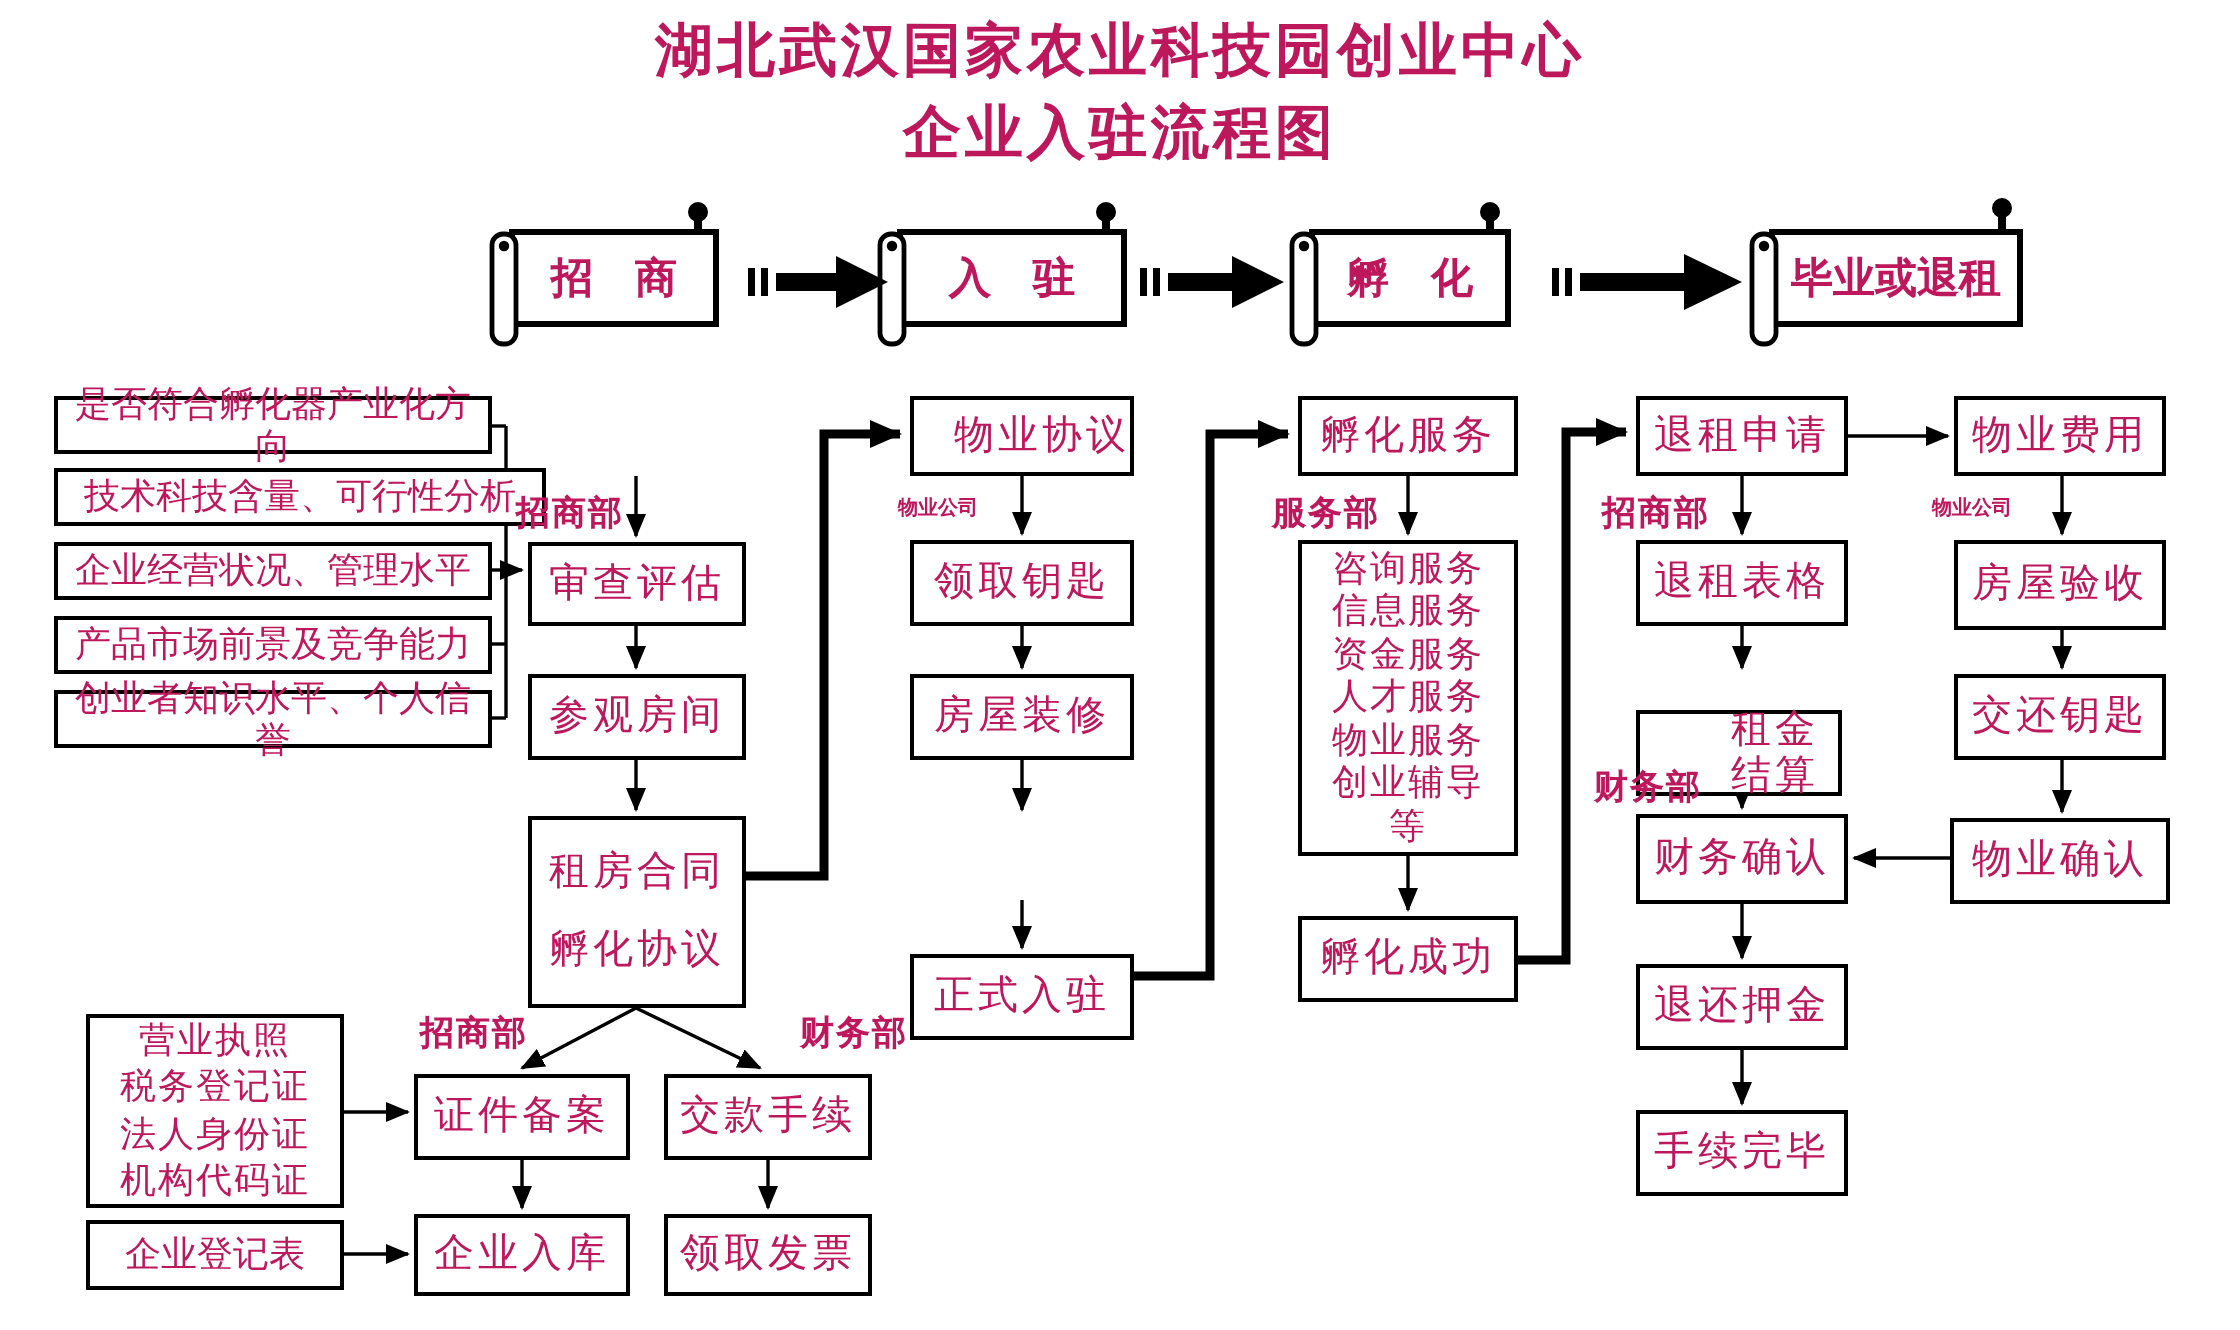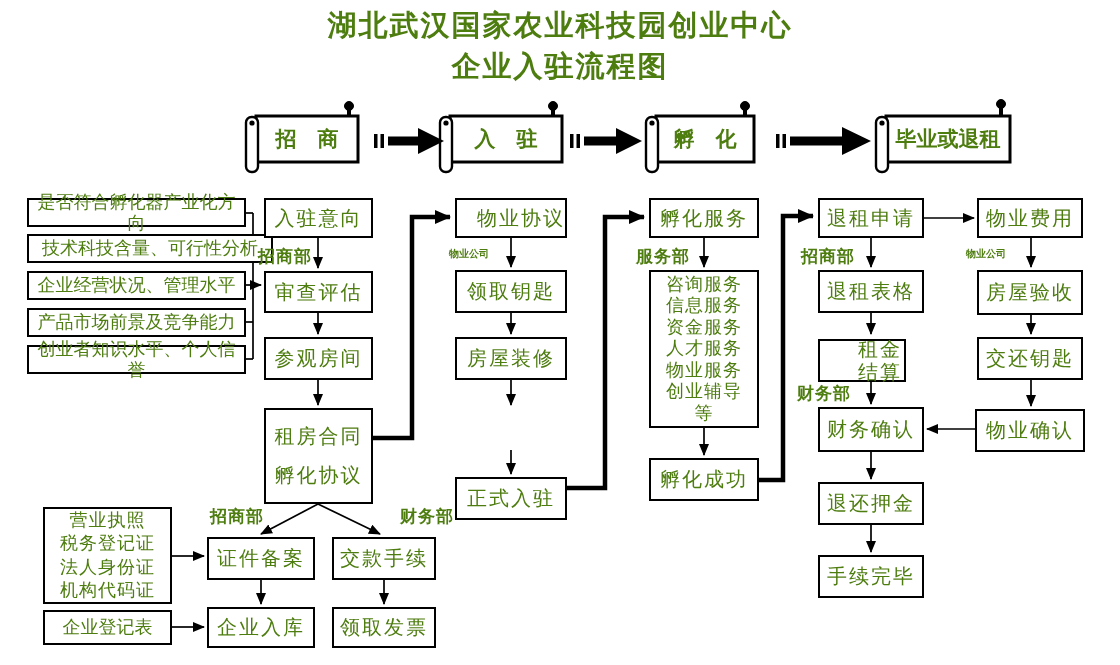--- a/index.html
+++ b/index.html
@@ -1,16 +1,16 @@
 <!DOCTYPE html>
 <html><head>
 <meta charset="utf-8">
 <style>
   html,body{margin:0;padding:0;background:#fff;}
-  .stage{position:relative;width:1120px;height:665px;background:#fff;color:#4d7c0f;
+  .stage{position:relative;width:1120px;height:665px;background:#fff;color:#be185d;
          font-family:"Liberation Serif", serif;overflow:hidden;}
   svg.layer{position:absolute;left:0;top:0;z-index:0;}
   .t1,.t2{position:absolute;left:0;width:1120px;text-align:center;font-weight:bold;
           font-family:"Liberation Sans", sans-serif;letter-spacing:2px;z-index:2;}
   .t1{top:6px;font-size:29px;}
   .t2{top:47px;font-size:29px;}
   .box{position:absolute;box-sizing:border-box;border:2px solid #000;background:#fff;
        display:flex;align-items:center;justify-content:center;text-align:center;
        font-size:20px;letter-spacing:2px;z-index:1;line-height:1.15;}
   .box.thin{font-size:18px;letter-spacing:0;}
@@ -136,21 +136,20 @@
   <div class="banner-label" style="left:450px;top:116px;width:112px;height:46px;">入　驻</div>
   <div class="banner-label" style="left:656px;top:116px;width:98px;height:46px;">孵　化</div>
   <div class="banner-label" style="left:886px;top:116px;width:124px;height:46px;">毕业或退租</div>
 
   <div class="box thin" style="left:27px;top:198px;width:219px;height:29px;">是否符合孵化器产业化方向</div>
   <div class="box thin" style="left:27px;top:234px;width:246px;height:29px;text-align:center;">技术科技含量、可行性分析</div>
   <div class="box thin" style="left:27px;top:271px;width:219px;height:29px;">企业经营状况、管理水平</div>
   <div class="box thin" style="left:27px;top:308px;width:219px;height:29px;">产品市场前景及竞争能力</div>
   <div class="box thin" style="left:27px;top:345px;width:219px;height:29px;">创业者知识水平、个人信誉</div>
 
-  <div class="box" style="left:264px;top:198px;width:109px;height:40px;">入驻意向</div>
   <div class="dept" style="left:258px;top:245px;">招商部</div>
   <div class="box" style="left:264px;top:271px;width:109px;height:42px;">审查评估</div>
   <div class="box" style="left:264px;top:337px;width:109px;height:43px;">参观房间</div>
   <div class="box multi" style="left:264px;top:408px;width:109px;height:96px;">
     <span>租房合同</span>
     <span>孵化协议</span>
   </div>
 
   <div class="box list docs" style="left:43px;top:507px;width:129px;height:97px;">
     <span>营业执照</span>
@@ -181,21 +180,21 @@
     <span>人才服务</span>
     <span>物业服务</span>
     <span>创业辅导</span>
     <span>等</span>
   </div>
   <div class="box" style="left:649px;top:458px;width:110px;height:43px;">孵化成功</div>
 
   <div class="box" style="left:818px;top:198px;width:106px;height:40px;">退租申请</div>
   <div class="dept" style="left:801px;top:245px;">招商部</div>
   <div class="box" style="left:818px;top:270px;width:106px;height:43px;">退租表格</div>
-  <div class="box" style="left:818px;top:339px;width:88px;height:43px;padding-left:36px;">租金结算</div>
+  <div class="box" style="left:818px;top:355px;width:103px;height:43px;padding-left:36px;">租金结算</div>
   <div class="dept" style="left:797px;top:382px;">财务部</div>
   <div class="box" style="left:818px;top:407px;width:106px;height:45px;">财务确认</div>
   <div class="box" style="left:818px;top:482px;width:106px;height:43px;">退还押金</div>
   <div class="box" style="left:818px;top:555px;width:106px;height:43px;">手续完毕</div>
 
   <div class="box" style="left:977px;top:198px;width:106px;height:40px;">物业费用</div>
   <div class="dept small" style="left:966px;top:247px;">物业公司</div>
   <div class="box" style="left:977px;top:270px;width:106px;height:45px;">房屋验收</div>
   <div class="box" style="left:977px;top:337px;width:106px;height:43px;">交还钥匙</div>
   <div class="box" style="left:975px;top:409px;width:110px;height:43px;">物业确认</div>

